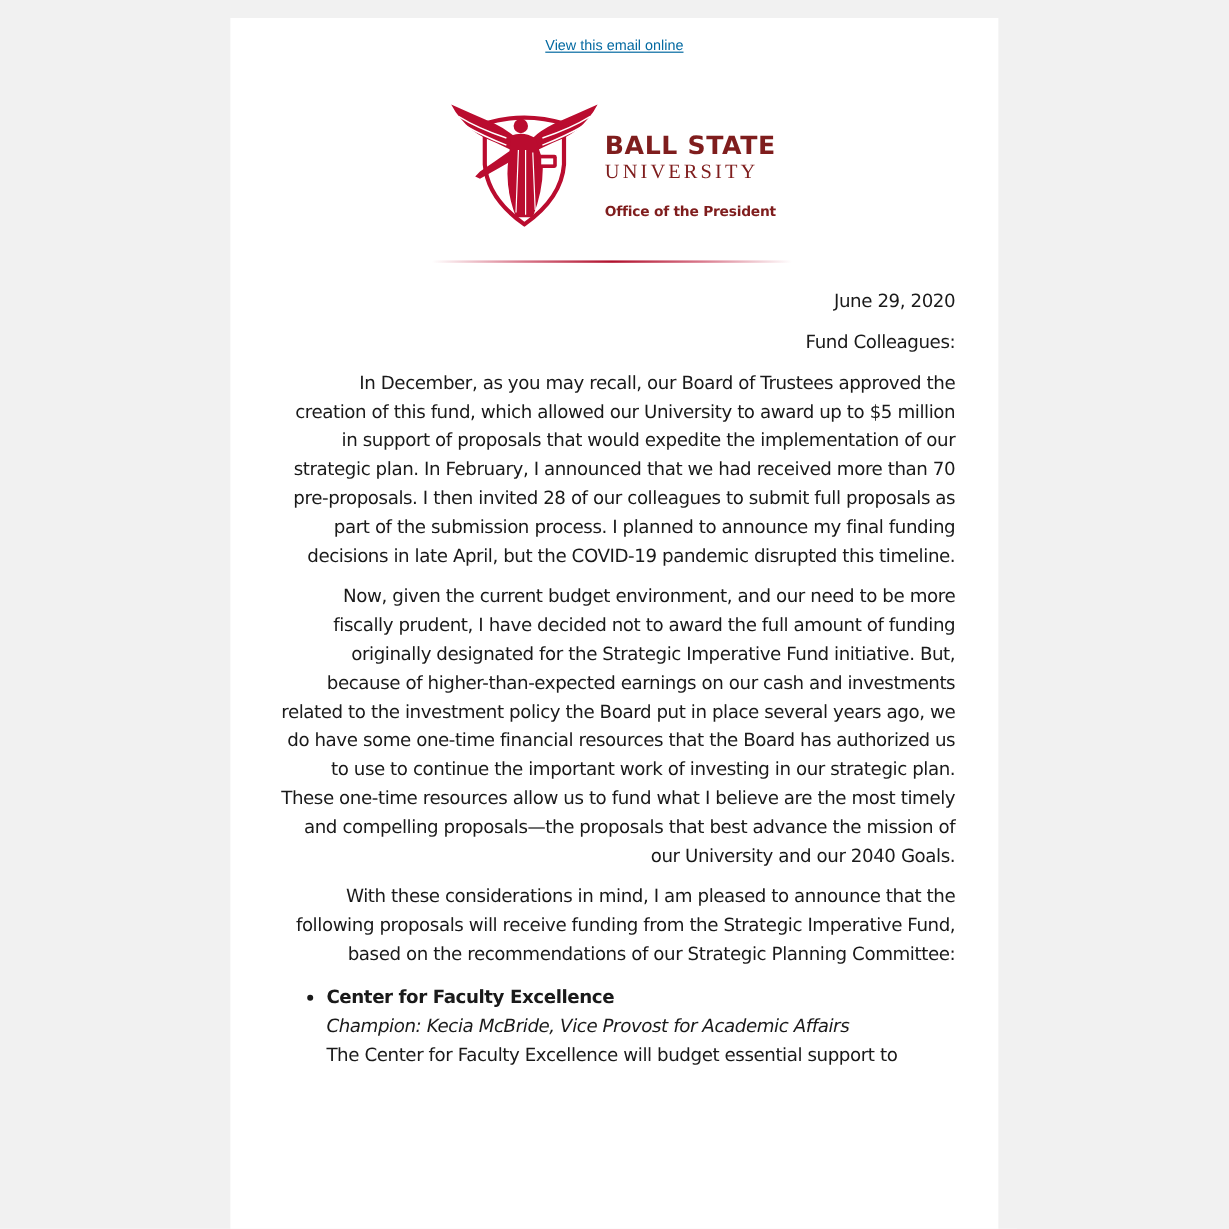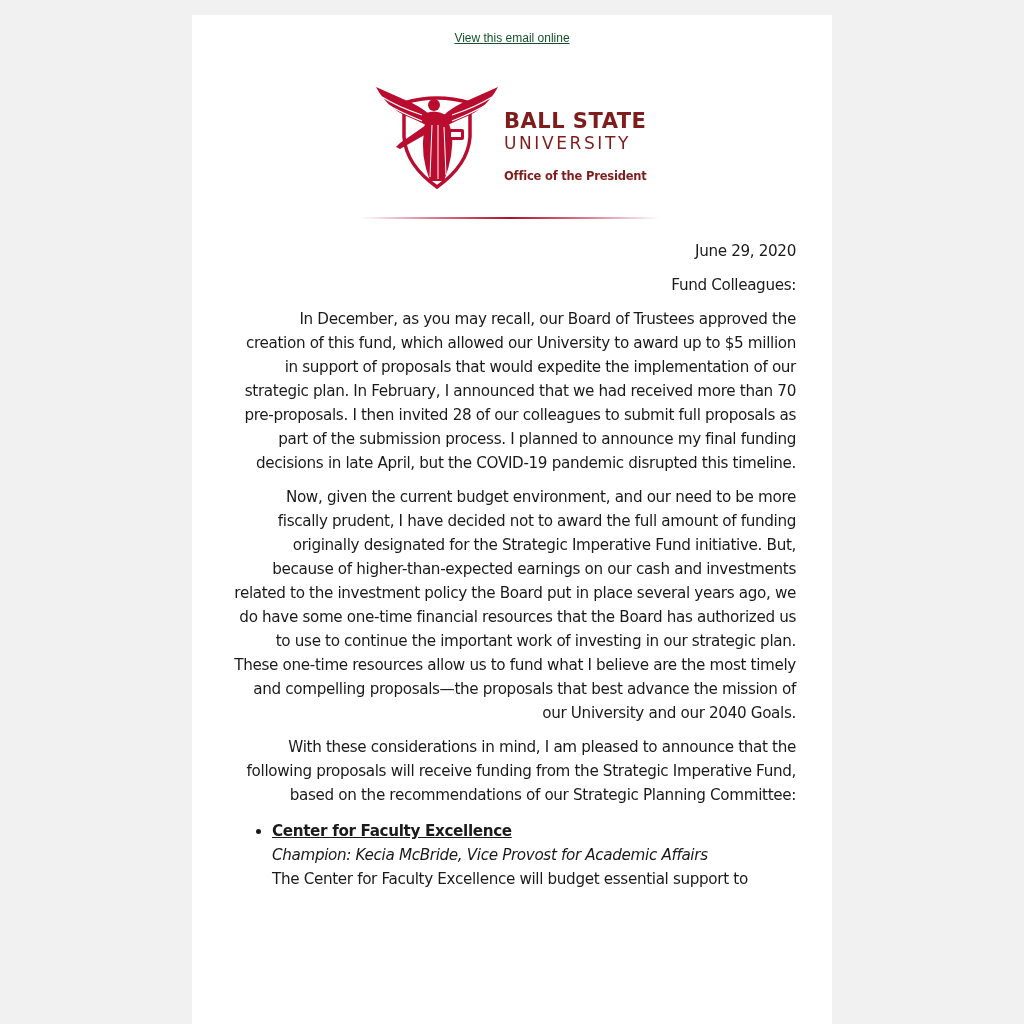--- a/index.html
+++ b/index.html
@@ -21,37 +21,37 @@
   .view-online {
     position: absolute;
     top: 16px;
     left: 0;
     width: 640px;
     text-align: center;
     font-family: "Liberation Sans", sans-serif;
     font-size: 12px;
     color: #111;
   }
-  .view-online a { color: #14532d; }
+  .view-online a { color: #0369a1; }
   .logo {
     position: absolute;
     left: 180px;
     top: 70px;
     width: 290px;
     height: 110px;
   }
   .logo-text {
     position: absolute;
     left: 132px;
     top: 24px;
     color: #7f1d1d;
     font-family: "DejaVu Sans", sans-serif;
   }
   .logo-l1 { font-size: 21px; font-weight: bold; letter-spacing: 0.5px; line-height: 24px; }
-  .logo-l2 { font-size: 17px; letter-spacing: 2.6px; line-height: 20px; }
+  .logo-l2 { font-size: 17px; letter-spacing: 2.6px; line-height: 20px; font-family: Liberation Serif, serif; }
   .logo-l3 { font-size: 11.5px; font-weight: bold; margin-top: 16px; letter-spacing: -0.2px; }
   .divider {
     position: absolute;
     left: 168px;
     top: 202px;
     width: 300px;
     height: 2px;
     background: linear-gradient(to right, rgba(186,12,47,0) 0%, rgba(186,12,47,0.55) 25%, #b0102c 50%, rgba(186,12,47,0.55) 75%, rgba(186,12,47,0) 100%);
   }
   .content {
@@ -62,21 +62,21 @@
     font-family: "DejaVu Sans", sans-serif;
     font-size: 15.2px;
     line-height: 24px;
     color: #1a1a1a;
     letter-spacing: -0.35px;
   }
   .content p { margin: 0 0 10px 0; text-align: right; }
   .content p.indent { text-indent: 20px; }
   ul.proposals { margin: 12px 0 0 0; padding-left: 40px; }
   ul.proposals li { margin: 0; }
-  .p-title { font-weight: bold; display: block; text-decoration: underline; }
+  .p-title { font-weight: bold; display: block; }
   .p-champion { font-style: italic; display: block; }
   .p-desc { display: block; }
 </style>
 </head>
 <body>
 
 <div class="card">
   <div class="view-online">
     <a href="#">View this email online</a>
   </div>

